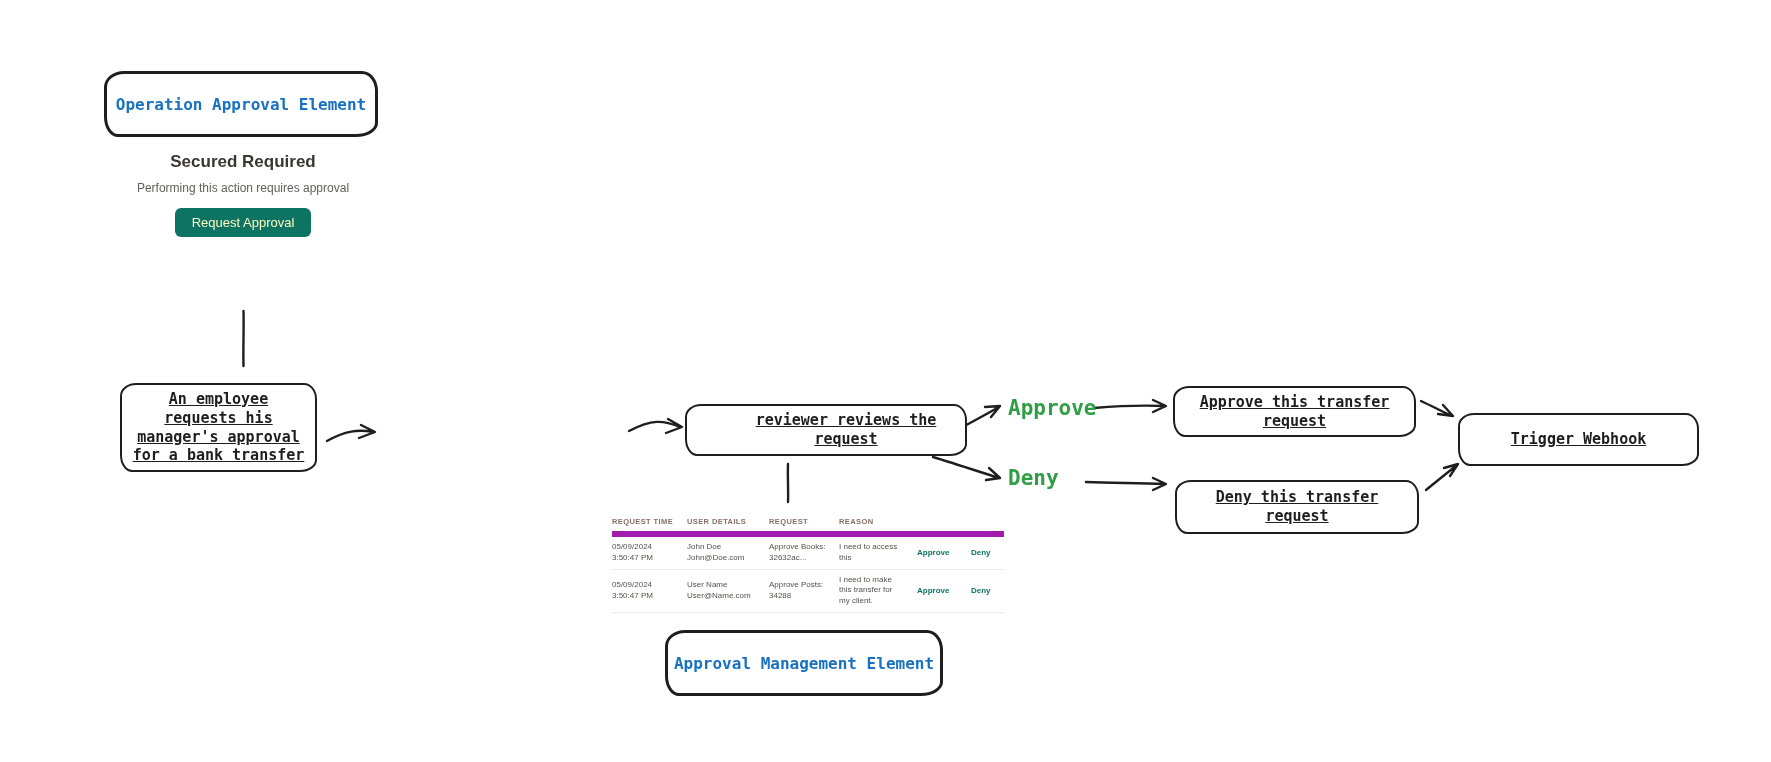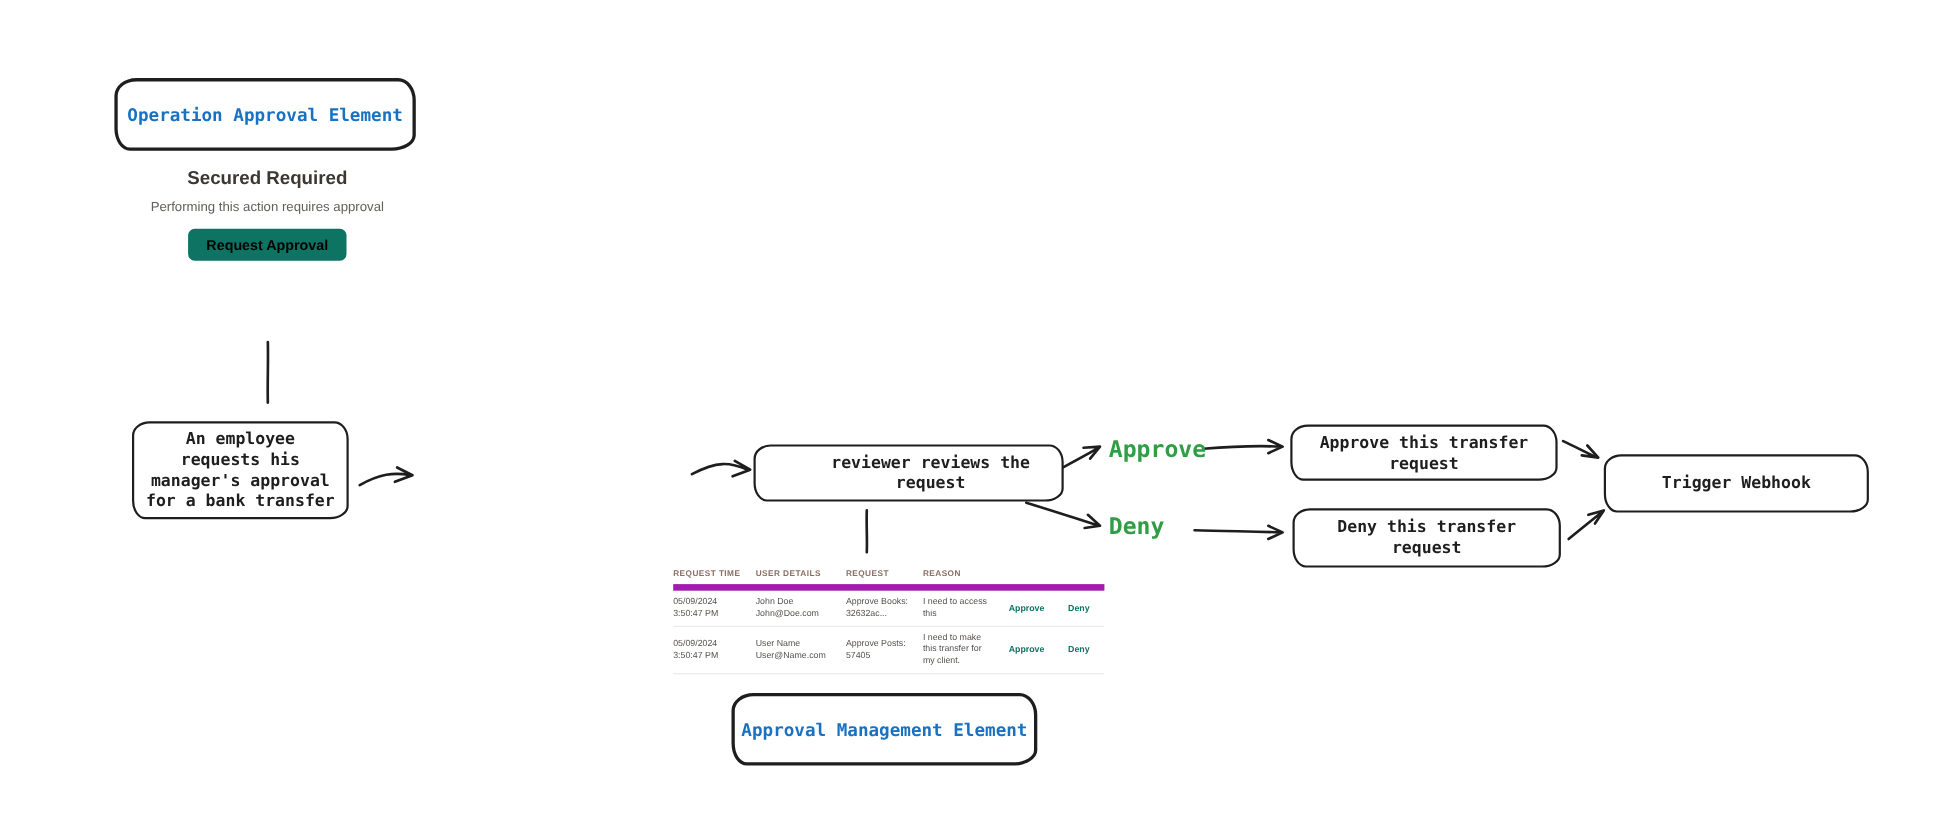--- a/index.html
+++ b/index.html
@@ -14,39 +14,39 @@
          border-radius:20px 16px 22px 14px / 16px 20px 14px 20px;
          font-family:"DejaVu Sans Mono",monospace;font-weight:700;font-size:16px;color:#1971c2;}
   .badge.op{left:104px;top:71px;width:268px;height:60px;}
   .badge.mgmt{left:665px;top:630px;width:272px;height:60px;}
 
   
   .node{position:absolute;z-index:2;display:flex;align-items:center;justify-content:center;
         border:2.3px solid #1e1e1e;background:#fff;text-align:center;
         border-radius:16px 13px 17px 12px / 13px 16px 12px 17px;
         font-family:"DejaVu Sans Mono",monospace;font-weight:600;font-size:15px;line-height:1.26;
-        color:#1e1e1e;white-space:pre-line;}
+        color:#1e1e1e;white-space:pre-line;text-decoration:underline;}
   .n-employee{left:120px;top:383px;width:193px;height:85px;}
   .n-assign{left:382px;top:385px;width:240px;height:103px;font-size:14.5px;}
   .n-review{left:685px;top:404px;width:238px;height:48px;padding-left:40px;}
   .n-approve{left:1173px;top:386px;width:239px;height:47px;}
-  .n-deny{left:1175px;top:462px;width:240px;height:50px;}
+  .n-deny{left:1175px;top:480px;width:240px;height:50px;}
   .n-webhook{left:1458px;top:413px;width:237px;height:49px;}
 
   .flow-label{position:absolute;z-index:2;font-family:"DejaVu Sans Mono",monospace;font-weight:700;
               font-size:21px;color:#2f9e44;}
   .lbl-approve{left:1008px;top:396px;}
   .lbl-deny{left:1008px;top:466px;}
 
   
   .permit{position:absolute;z-index:2;left:113px;top:152px;width:260px;text-align:center;}
   .pw-title{font-size:17px;font-weight:700;color:#3b3731;}
   .pw-sub{margin-top:9px;font-size:12px;color:#63605b;}
-  .pw-btn{margin-top:13px;display:inline-block;background:#0d7463;color:#000000;border:none;
-          border-radius:6px;padding:7px 17px;font-size:13px;font-weight:700;cursor:pointer;
+  .pw-btn{margin-top:13px;display:inline-block;background:#0d7463;color:#fef9c3;border:none;
+          border-radius:6px;padding:7px 17px;font-size:13px;font-weight:400;cursor:pointer;
           font-family:"Liberation Sans",sans-serif;}
   .pw-secured{margin-top:17px;display:flex;align-items:center;justify-content:center;gap:6px;
               font-size:12.5px;color:#4a4843;}
   .lock-circle{width:21px;height:21px;border-radius:50%;background:#dbd9d6;display:inline-flex;
                align-items:center;justify-content:center;}
   .pw-brand{font-weight:700;color:#26231e;}
   .help-circle{width:17px;height:17px;border-radius:50%;background:#d0bfff;color:#ffffff;
                display:inline-flex;align-items:center;justify-content:center;font-size:11px;
                font-weight:700;cursor:pointer;}
 
@@ -124,21 +124,21 @@
 this</span>
       <span class="t-link">Approve</span>
       <span class="t-link">Deny</span>
     </div>
     <div class="t-row">
       <span class="cell">05/09/2024
 3:50:47 PM</span>
       <span class="cell">User Name
 User@Name.com</span>
       <span class="cell">Approve Posts:
-57405</span>
+34288</span>
       <span class="cell">I need to make
 this transfer for
 my client.</span>
       <span class="t-link">Approve</span>
       <span class="t-link">Deny</span>
     </div>
   </div>
 
 </div>
 

